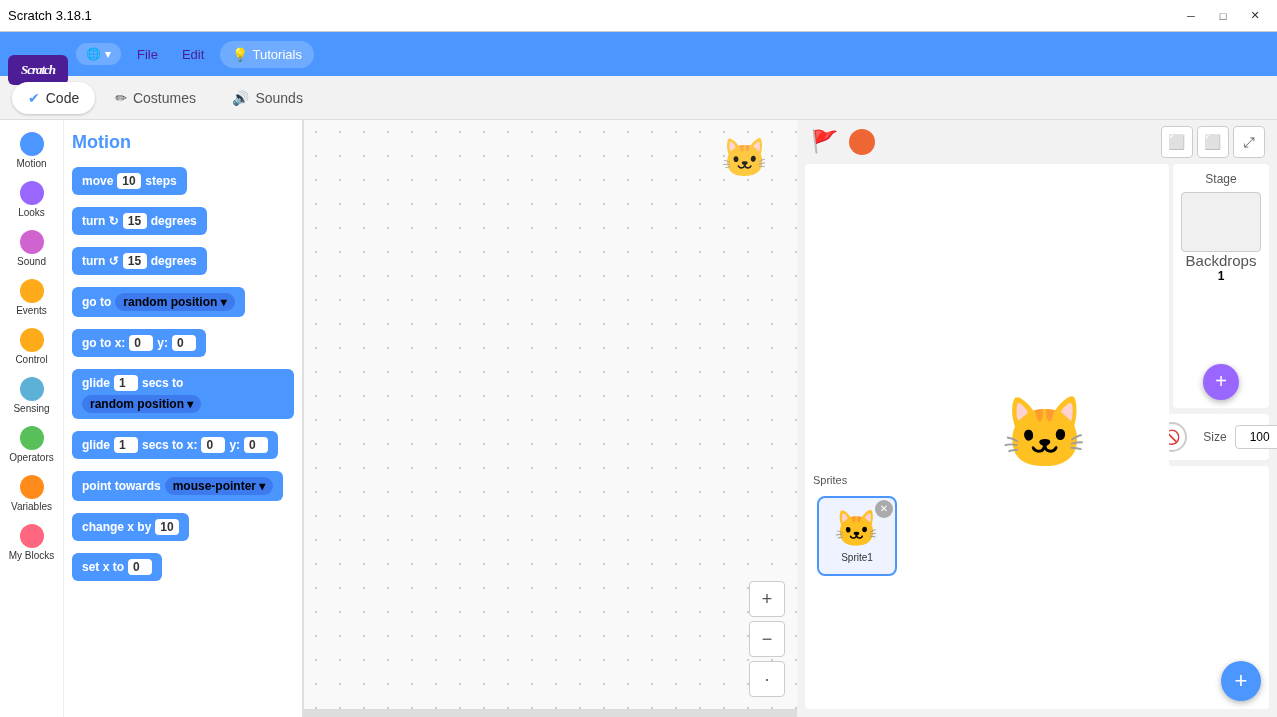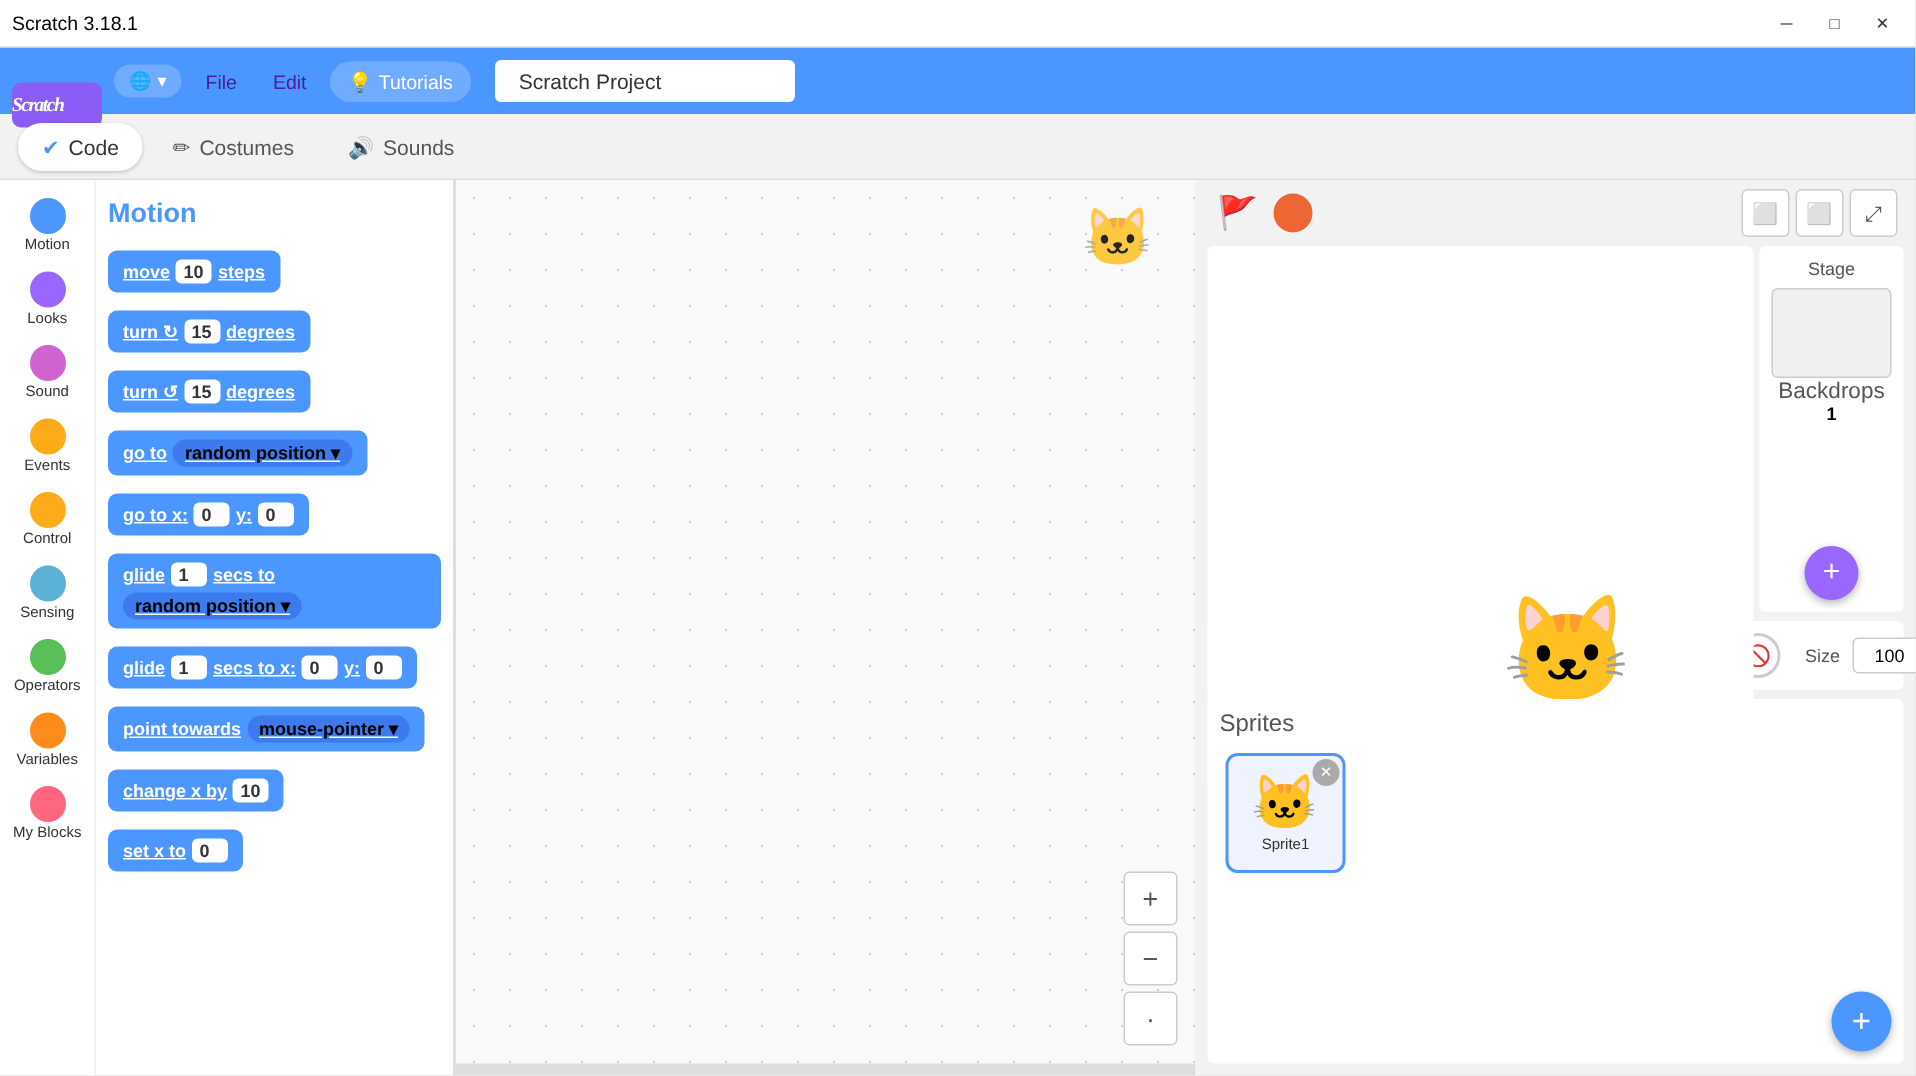--- a/index.html
+++ b/index.html
@@ -25,23 +25,23 @@
     #menubar {
       background: #4c97ff;
       height: 44px;
       display: flex;
       align-items: center;
       padding: 0 8px;
       gap: 8px;
     }
     #menubar .logo {
       width: 60px; height: 30px;
-      background: #8b5cf6;
+      background: #4c1d95;
       border-radius: 6px;
-      display: flex; align-items: center; justify-content: flex-start;
+      display: flex; align-items: center; justify-content: center;
       font-weight: bold; font-size: 14px; color: white;
       font-style: italic;
       margin-top: 32px;
     }
     #menubar .globe-btn {
       background: rgba(255,255,255,0.2);
       border: none; border-radius: 14px;
       color: white; padding: 4px 10px;
       font-size: 12px; cursor: pointer;
       display: flex; align-items: center; gap: 4px;
@@ -129,21 +129,21 @@
     }
 
     
     .block {
       display: inline-flex; align-items: center; gap: 4px;
       border-radius: 6px; padding: 6px 10px;
       color: white; font-size: 12px; font-weight: 600;
       margin-bottom: 6px; cursor: pointer; flex-wrap: wrap;
       position: relative;
     }
-    .block.blue { background: #4c97ff; text-decoration: underline; }
+    .block.blue { background: #4c97ff; }
     .block-input {
       background: white; color: #333;
       border-radius: 4px; padding: 1px 5px;
       font-size: 12px; font-weight: bold;
       min-width: 24px; 
     }
     .block-dropdown {
       background: #3d7aed; color: #000000;
       border-radius: 12px; padding: 2px 8px;
       font-size: 12px; cursor: pointer;
@@ -245,21 +245,21 @@
 
     
     #sprites-area {
       display: flex; flex: 1; gap: 0;
       margin: 6px 8px 8px 8px;
     }
     #sprites-list {
       flex: 1; background: white; border-radius: 4px;
       padding: 8px; overflow-y: auto;
     }
-    #sprites-list-title { font-size: 16px; color: #555; margin-bottom: 6px; }
+    #sprites-list-title { font-size: 11px; color: #555; margin-bottom: 6px; }
     .sprite-item {
       width: 80px; height: 80px;
       border: 2px solid #4c97ff; border-radius: 8px;
       display: inline-flex; flex-direction: column;
       align-items: center; justify-content: center;
       cursor: pointer; position: relative; margin: 4px;
       background: #eef3ff;
     }
     .sprite-item .delete-x {
       position: absolute; top: 2px; right: 2px;
@@ -328,21 +328,20 @@
   <button class="globe-btn">
     <span>🌐</span>
     <span>▾</span>
   </button>
   <span class="menu-item">File</span>
   <span class="menu-item">Edit</span>
   <button class="tutorials-btn">
     <span>💡</span>
     <span>Tutorials</span>
   </button>
-  <input class="project-title" type="text" value="Scratch Project" style="">
 </div>
 
 <div id="tabbar">
   <div class="tab active">
     <span style="color:#4c97ff;">✔</span>
     <span>Code</span>
   </div>
   <div class="tab inactive">
     <span>✏</span>
     <span>Costumes</span>

